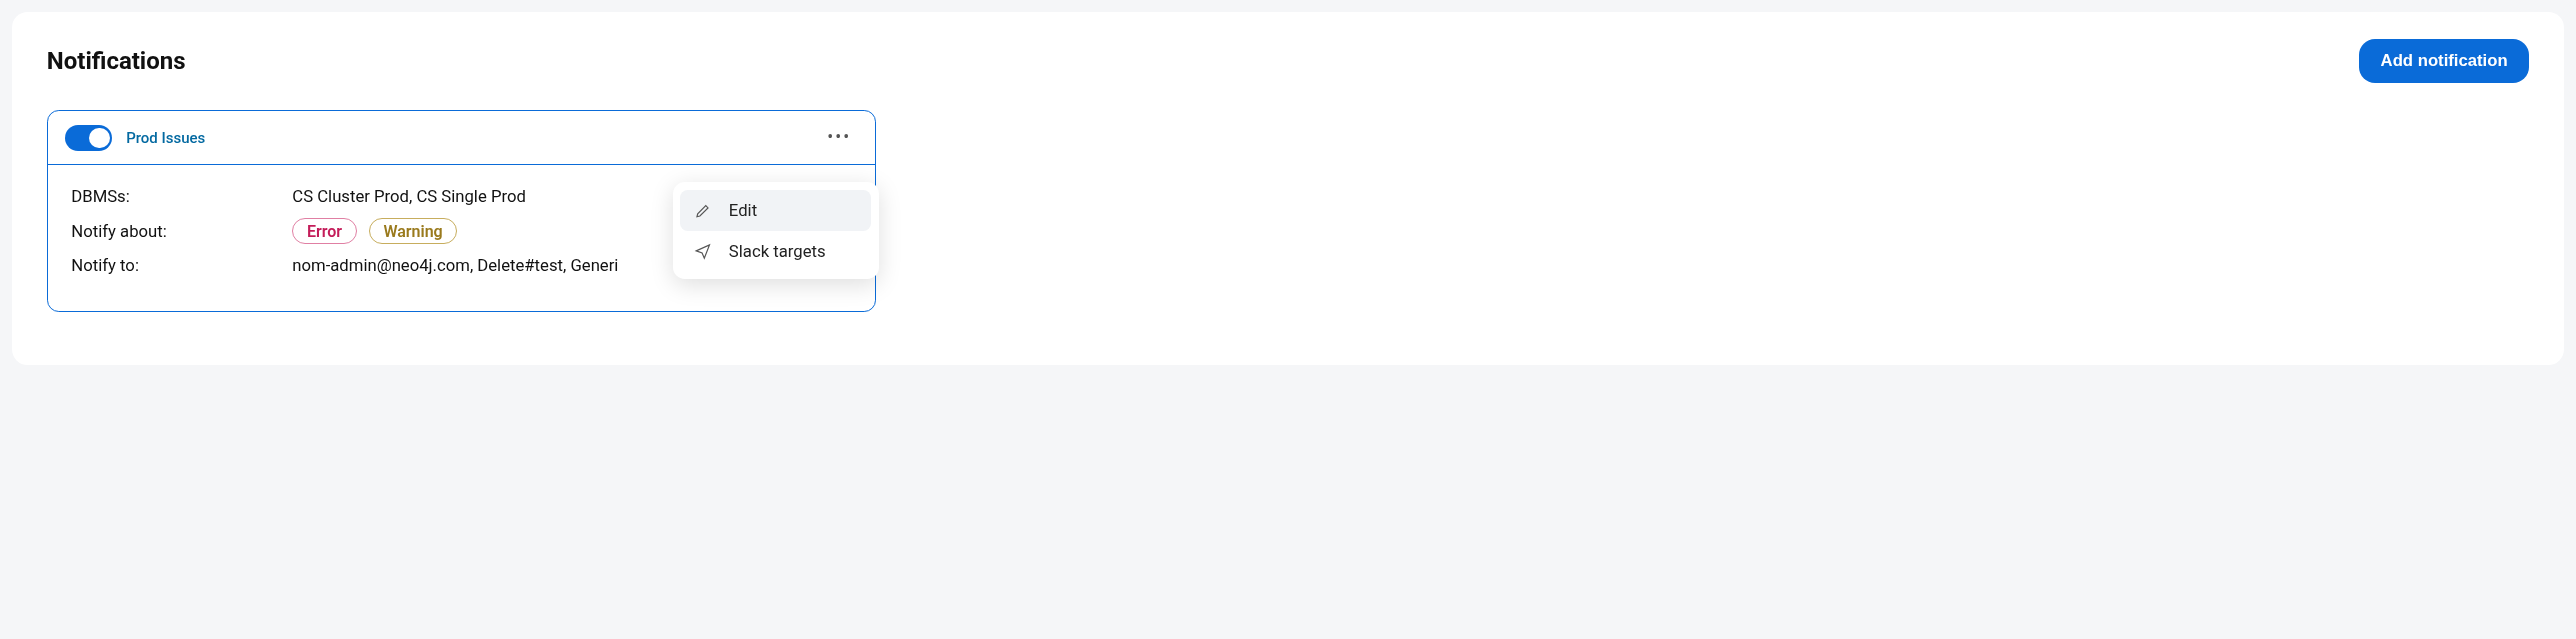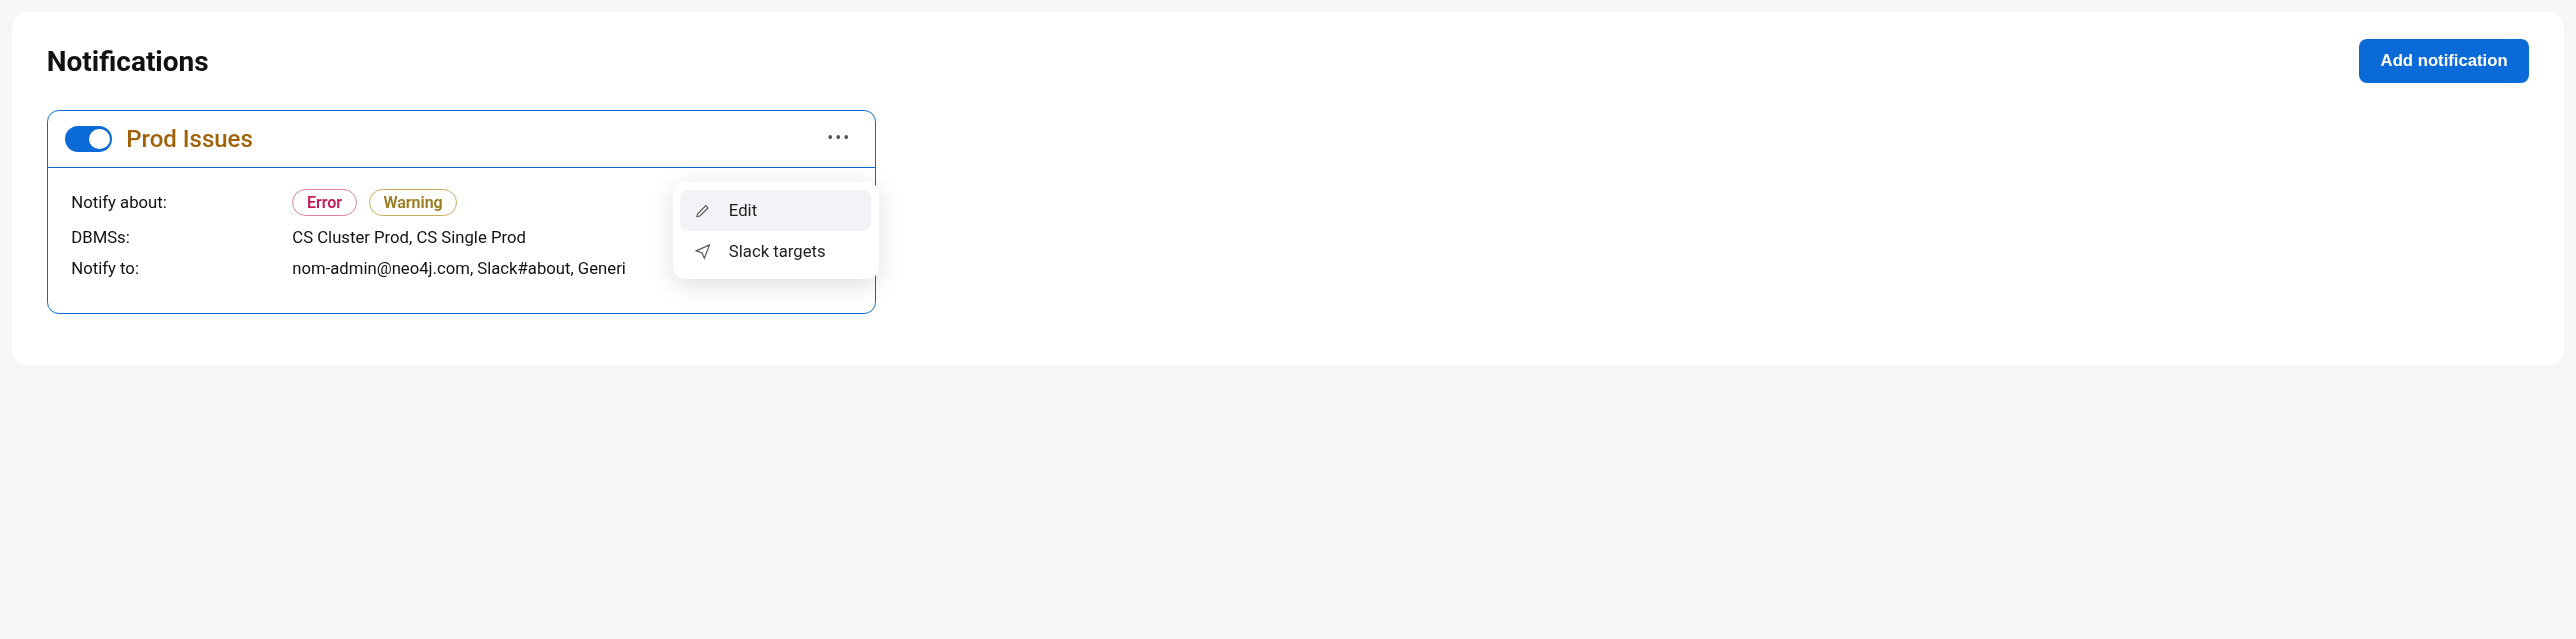--- a/index.html
+++ b/index.html
@@ -16,32 +16,32 @@
     min-height: 353px;
     position: relative;
   }
   .header-row {
     display: flex;
     justify-content: space-between;
     align-items: center;
     margin-bottom: 27.5px;
   }
   .page-title {
-    font-size: 28px;
+    font-size: 24px;
     font-weight: 700;
     color: #111;
   }
   .add-btn {
     background: #0a6bd8;
     color: #fff;
     border: none;
     font-size: 16.7px;
     font-weight: 600;
     padding: 11.8px 21.6px;
-    border-radius: 8px;
+    border-radius: 16px;
     cursor: pointer;
   }
   .card {
     width: 829px;
     border: 1.5px solid #0a6bd8;
     border-radius: 11.8px;
     overflow: visible;
     position: relative;
   }
   .card-head {
@@ -61,23 +61,23 @@
   .toggle-knob {
     position: absolute;
     width: 20.6px;
     height: 20.6px;
     background: #fff;
     border-radius: 50%;
     top: 2.5px;
     right: 2.5px;
   }
   .card-title {
-    font-size: 24px;
+    font-size: 15px;
     font-weight: 500;
-    color: #a16207;
+    color: #0369a1;
     margin-left: 13.7px;
     flex-grow: 1;
   }
   .dots {
     font-size: 17.7px;
     letter-spacing: 2px;
     color: #555;
     cursor: pointer;
     padding: 3.9px 5.9px;
     line-height: 1;
@@ -160,33 +160,33 @@
     <div class="card-head">
       <div class="toggle">
         <div class="toggle-knob"></div>
       </div>
       <div class="card-title">Prod Issues</div>
       <div class="dots">•••</div>
     </div>
 
     <div class="card-body">
       <div class="row">
+        <div class="row-label">DBMSs:</div>
+        <div class="row-value">CS Cluster Prod, CS Single Prod</div>
+      </div>
+      <div class="row">
         <div class="row-label">Notify about:</div>
         <div class="row-value">
           <span class="badge badge-error">Error</span>
           <span class="badge badge-warning">Warning</span>
         </div>
       </div>
       <div class="row">
-        <div class="row-label">DBMSs:</div>
-        <div class="row-value">CS Cluster Prod, CS Single Prod</div>
-      </div>
-      <div class="row">
         <div class="row-label">Notify to:</div>
-        <div class="row-value">nom-admin@neo4j.com, Slack#about, Generi</div>
+        <div class="row-value">nom-admin@neo4j.com, Delete#test, Generi</div>
       </div>
     </div>
 
     <div class="menu">
       <div class="menu-item active">
         <span class="menu-icon">
           <svg viewBox="0 0 24 24">
               <path d="M4 20l4-1 11-11-3-3L5 16l-1 4z"></path>
             </svg>
         </span>

